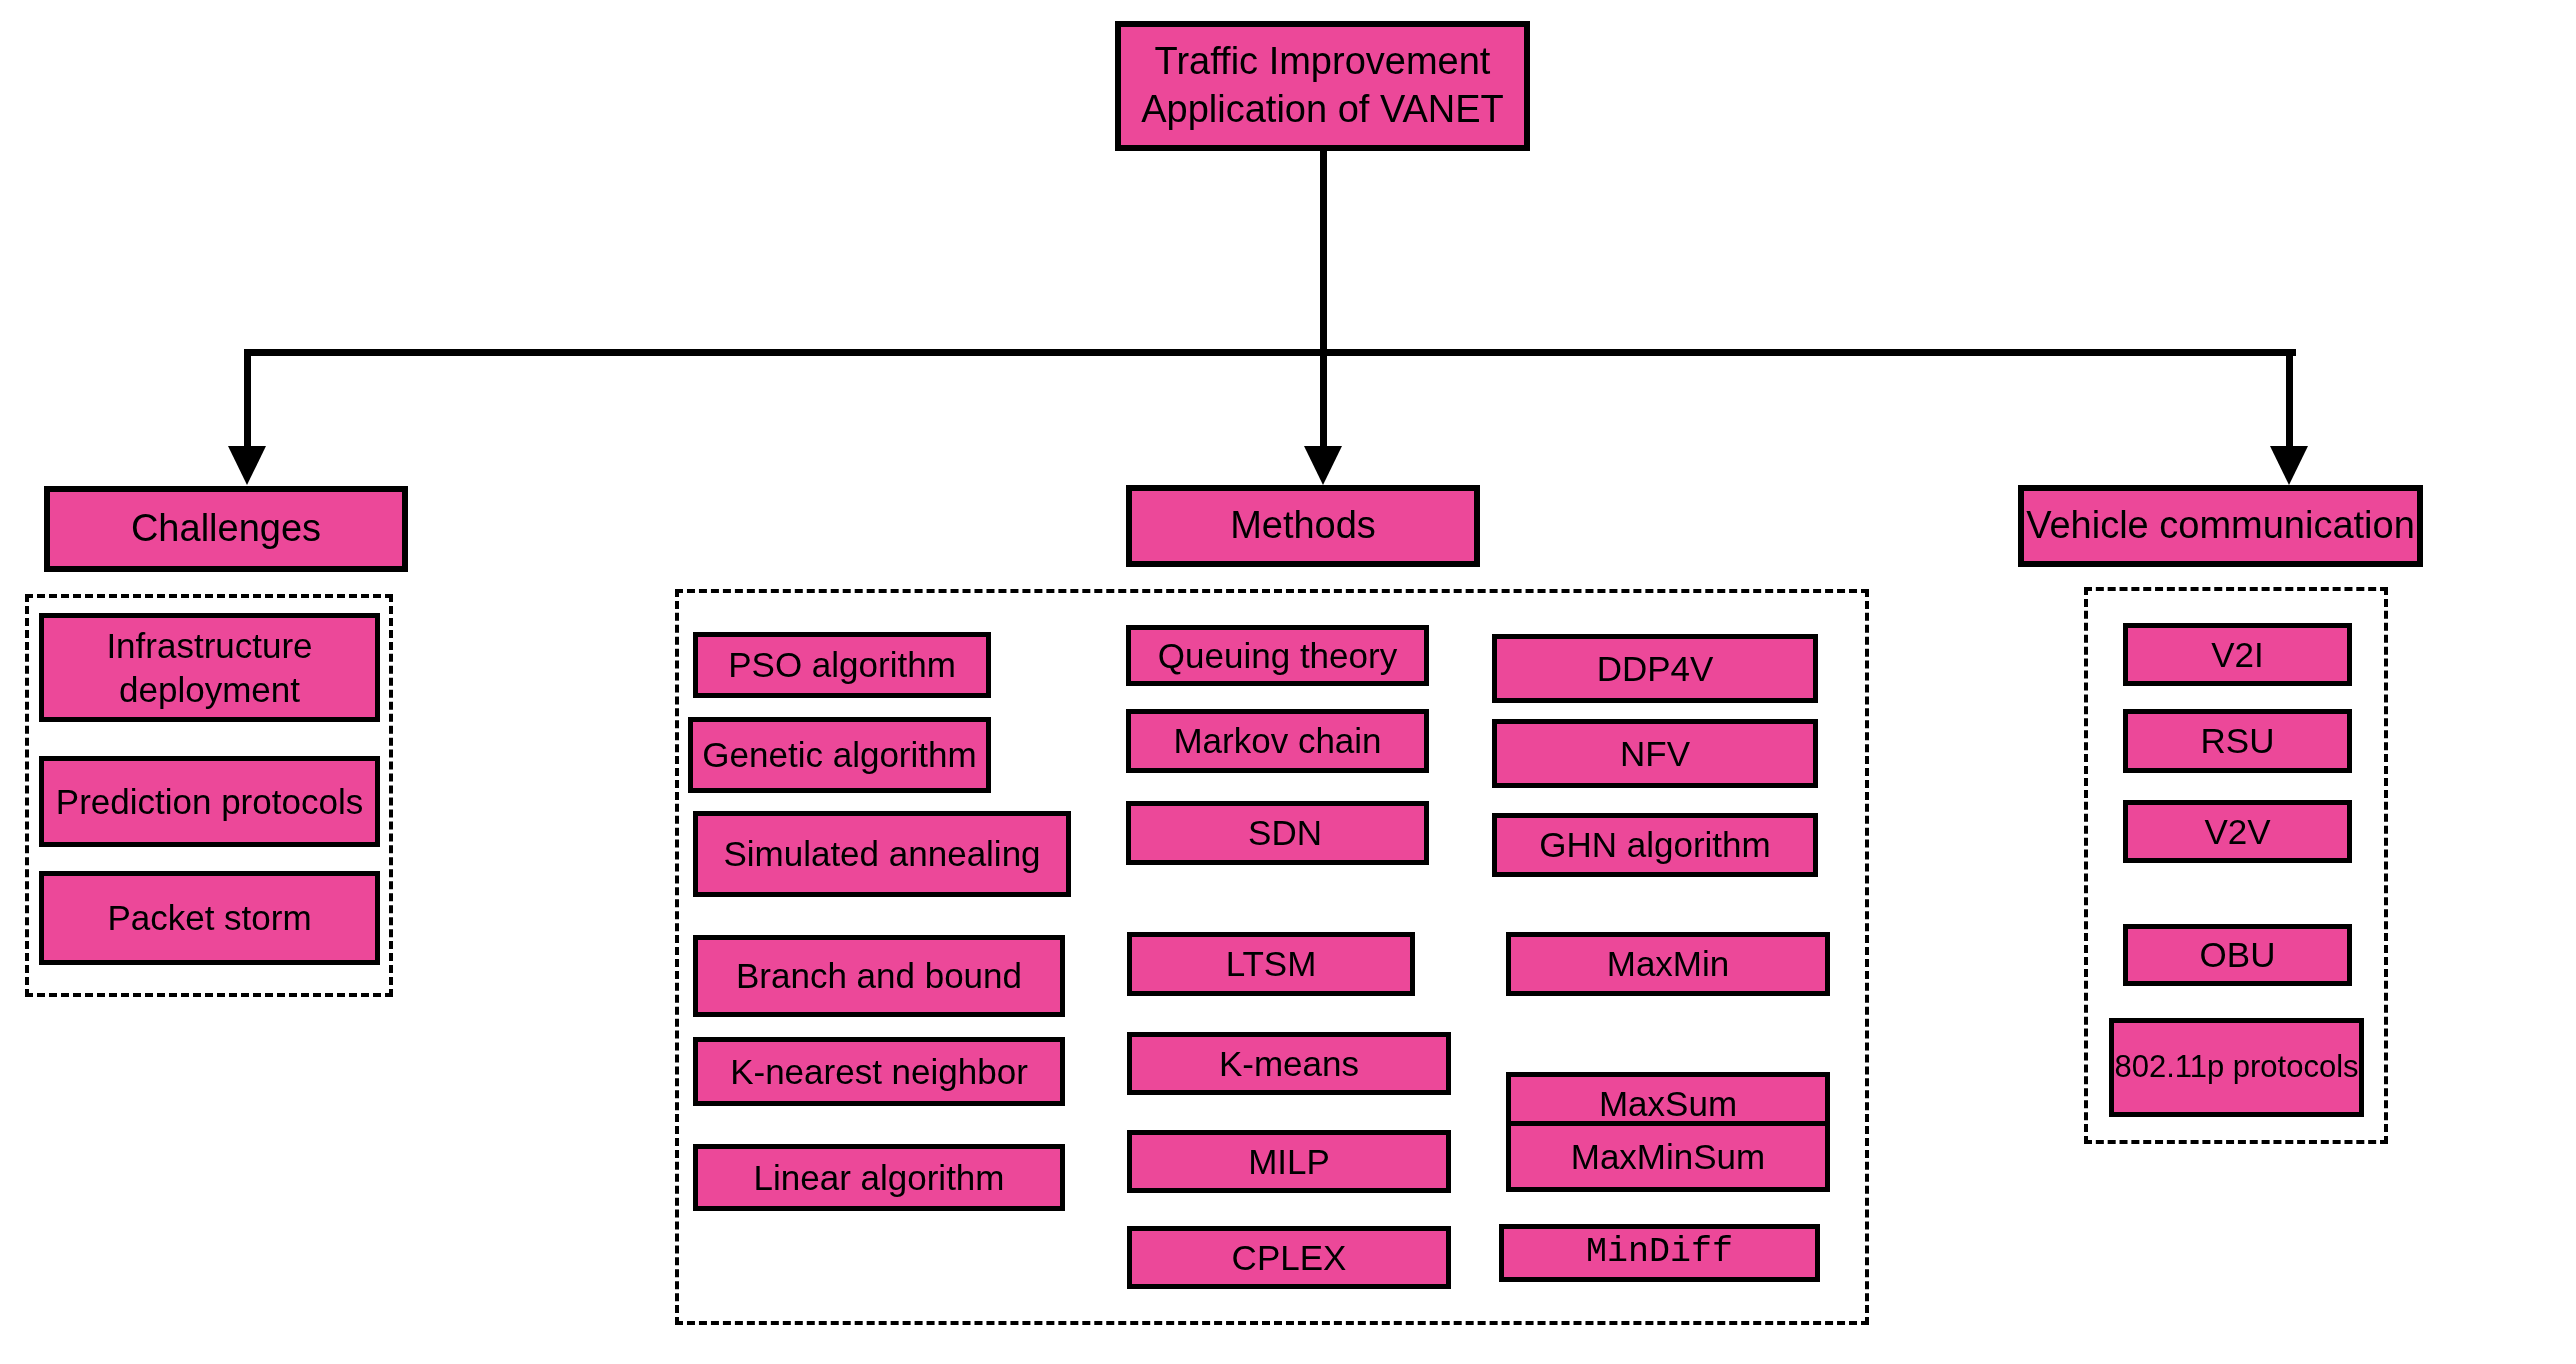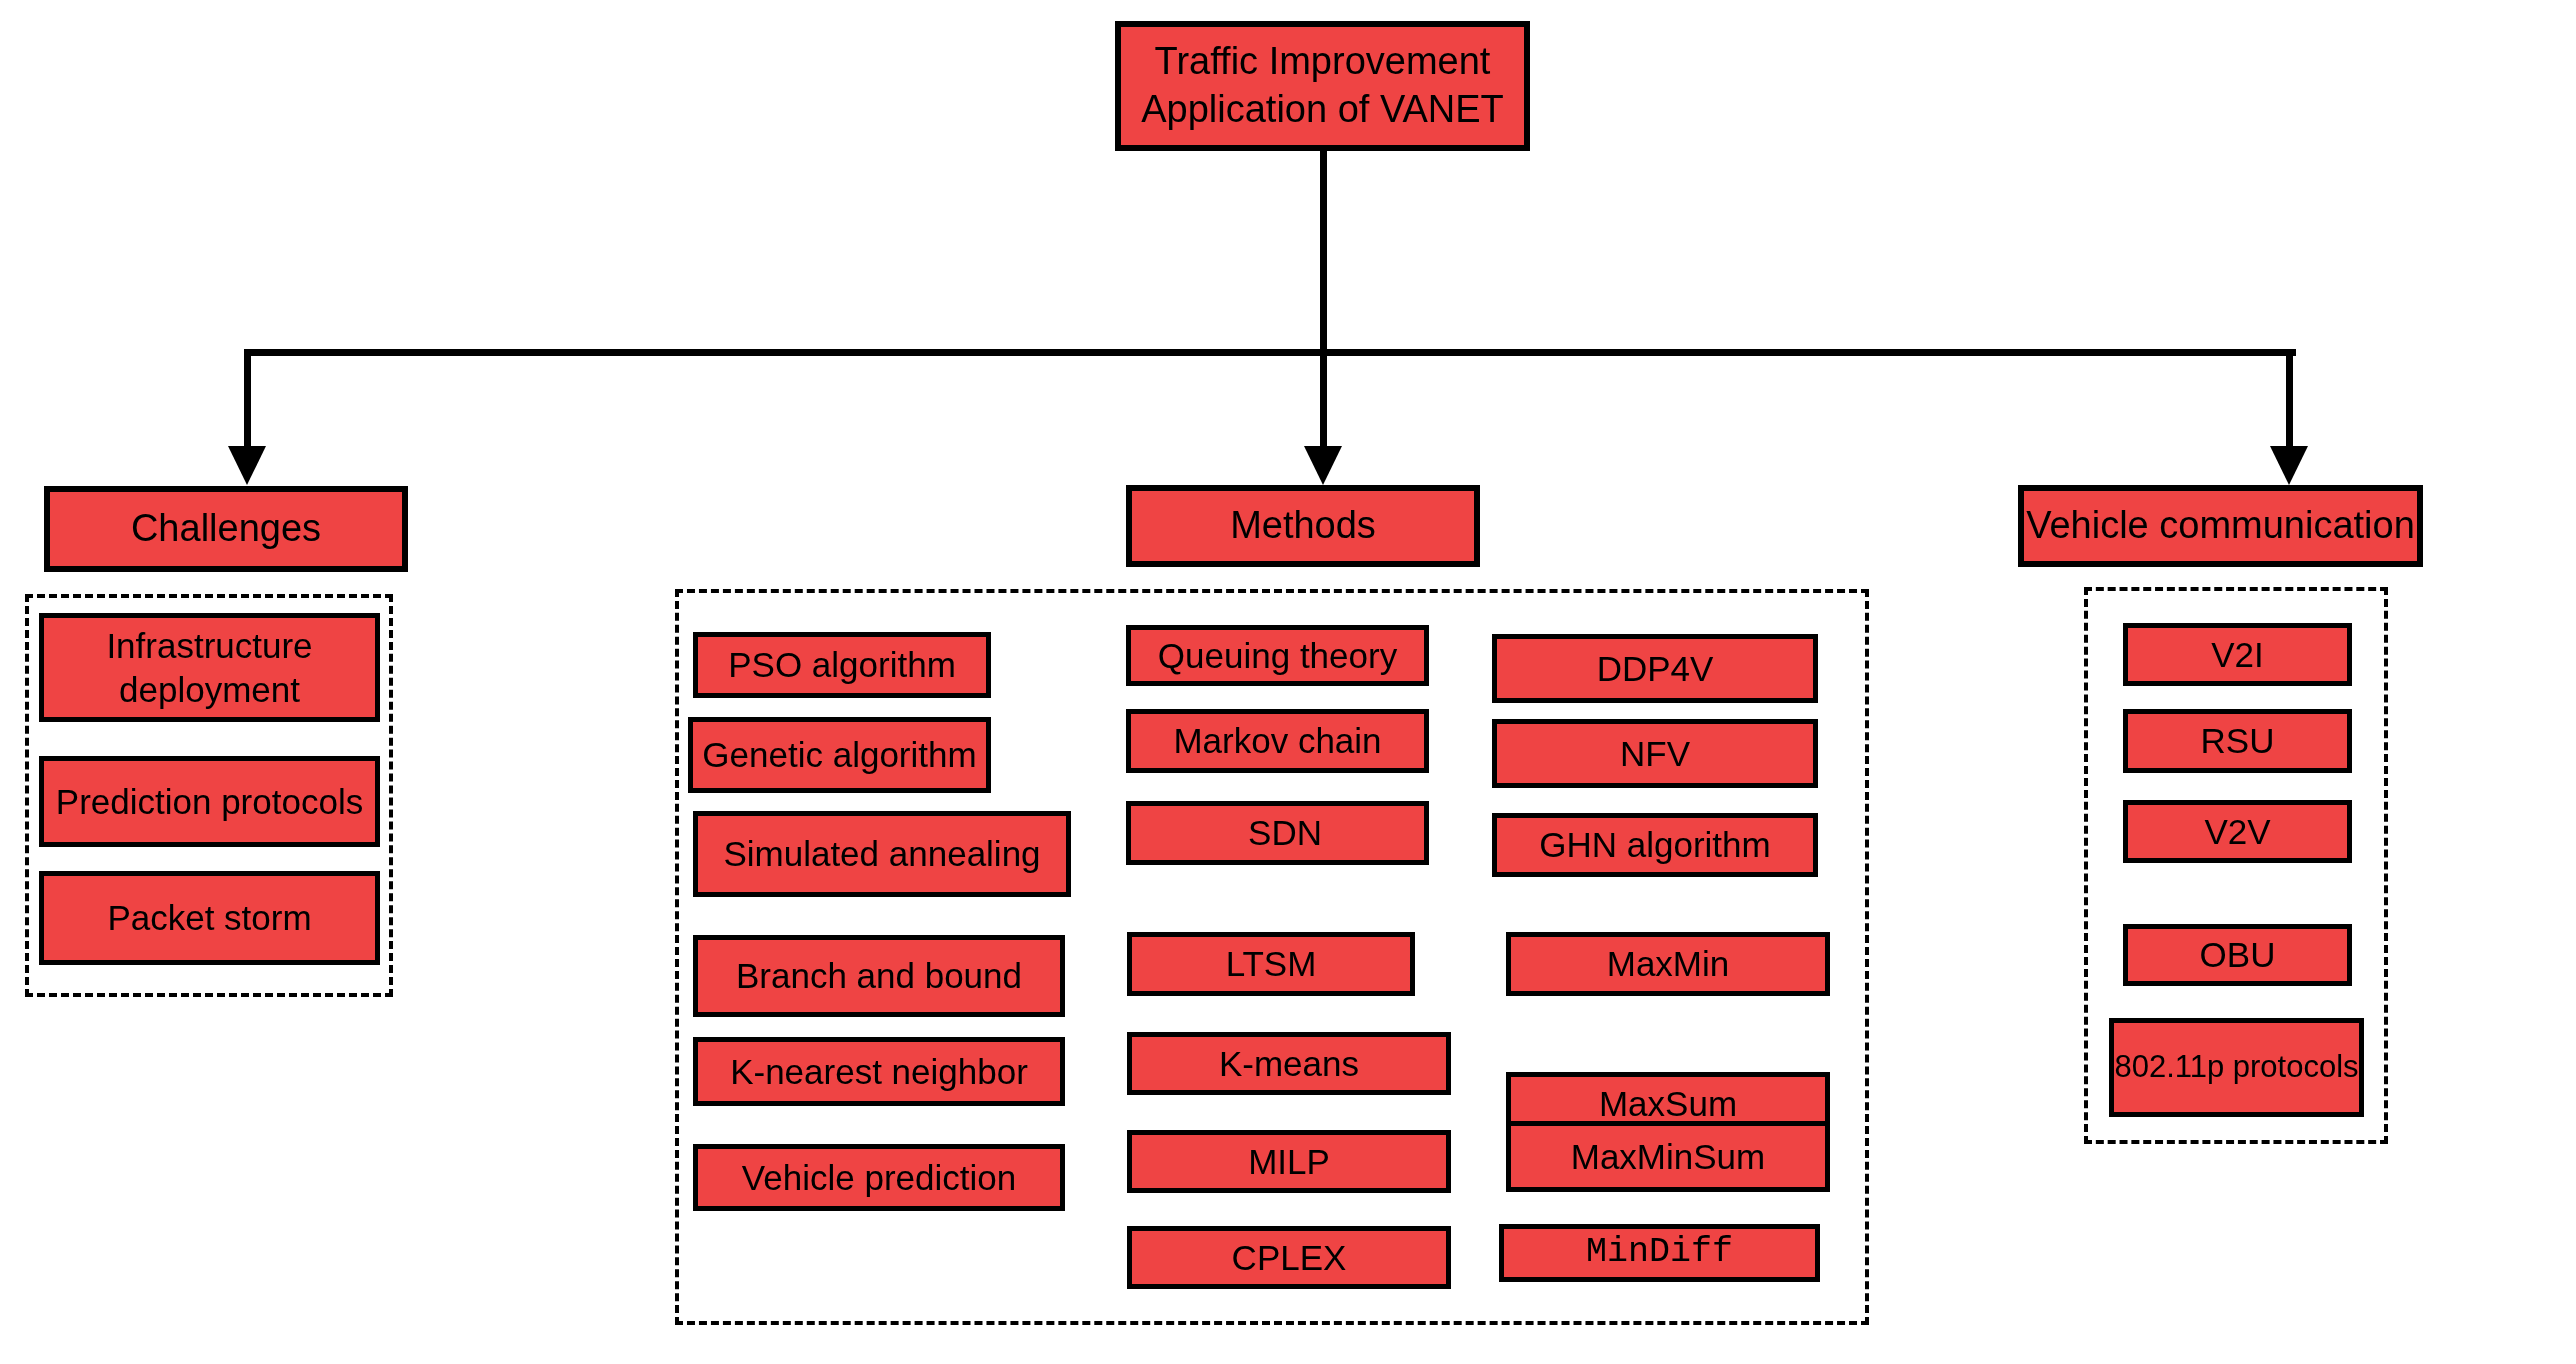--- a/index.html
+++ b/index.html
@@ -10,21 +10,21 @@
   #canvas {
     position: relative;
     width: 2576px;
     height: 1365px;
     background: #ffffff;
     font-family: "Liberation Sans", "DejaVu Sans", sans-serif;
     color: #000000;
   }
   .node {
     position: absolute;
-    background: #ef4444;
+    background: #ec4899;
     border: 5.8px solid #000000;
     display: flex;
     align-items: center;
     justify-content: center;
     text-align: center;
     font-size: 35px;
     line-height: 1.25;
     white-space: nowrap;
     box-sizing: border-box;
   }
@@ -105,21 +105,21 @@
   <div class="node" style="left:693px; top:811px; width:378px; height:86px;">
     <span>Simulated annealing</span>
   </div>
   <div class="node" style="left:693px; top:935px; width:372px; height:82px;">
     <span>Branch and bound</span>
   </div>
   <div class="node" style="left:693px; top:1037px; width:372px; height:69px;">
     <span>K-nearest neighbor</span>
   </div>
   <div class="node" style="left:693px; top:1144px; width:372px; height:67px;">
-    <span>Vehicle prediction</span>
+    <span>Linear algorithm</span>
   </div>
 
   <div class="node" style="left:1126px; top:625px; width:303px; height:61px;">
     <span>Queuing theory</span>
   </div>
   <div class="node" style="left:1126px; top:709px; width:303px; height:64px;">
     <span>Markov chain</span>
   </div>
   <div class="node" style="left:1126px; top:801px; width:303px; height:64px;padding-left:15px;">
     <span>SDN</span>

